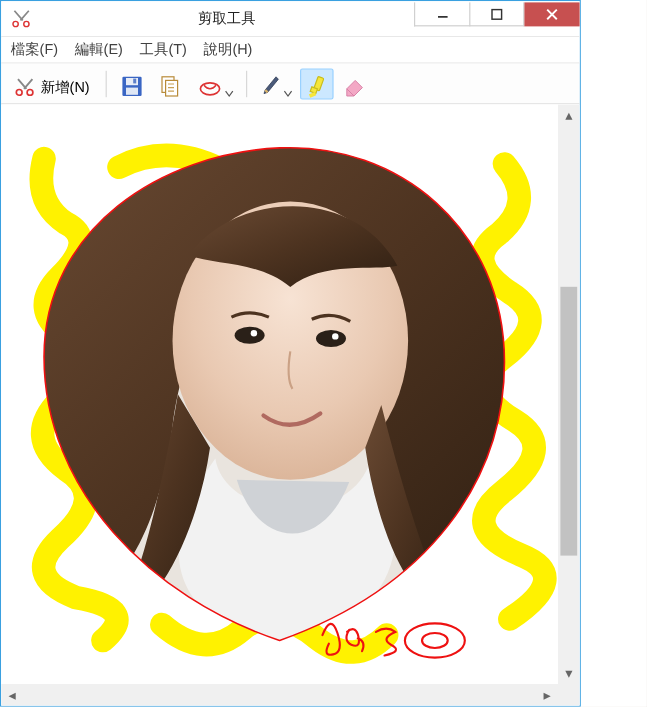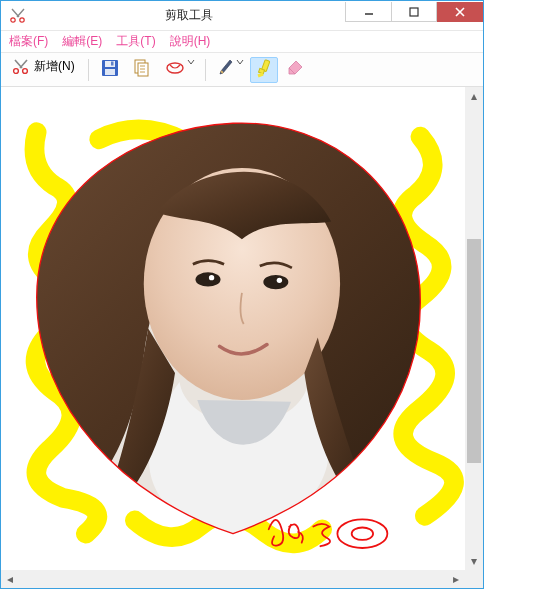--- a/index.html
+++ b/index.html
@@ -7,23 +7,23 @@
   .window { width: 484px; height: 589px; border: 1px solid #3aa0e0; background: #fff; display: flex; flex-direction: column; }
   .titlebar { height: 30px; background: #fff; display: flex; align-items: center; border-bottom: 1px solid #e8e8e8; }
   .titlebar .app-icon { width: 18px; height: 18px; margin-left: 8px; margin-right: 6px; }
   .titlebar .title { flex: 1; text-align: center; font-size: 12px; color: #222; }
   .win-controls { display: flex; height: 100%; }
   .win-btn { width: 46px; height: 20px; display: flex; align-items: center; justify-content: center; background: #fff; cursor: default; margin-top:1px;}
   .win-btn.minmax { border-left: 1px solid #d0d0d0; border-right: 1px solid #d0d0d0; border-bottom:1px solid #d0d0d0;}
   .win-btn.min { border-left:1px solid #d0d0d0; border-bottom:1px solid #d0d0d0;}
   .win-btn.close { background: #c75050; color: #fff; }
   .menubar { height: 22px; background: #fff; display: flex; align-items: center; padding-left: 8px; gap: 14px; border-bottom: 1px solid #e8e8e8; }
-  .menu-item { font-size: 12px; color: #ec4899; cursor: default; }
+  .menu-item { font-size: 12px; color: #404040; cursor: default; }
   .toolbar { height: 34px; background: #fdfdfd; display: flex; align-items: center; padding-left: 6px; gap: 2px; border-bottom: 1px solid #e0e0e0; }
-  .tool-btn { height: 26px; min-width: 26px; padding: 0 4px; display: flex; align-items: flex-start; justify-content: center; border: 1px solid transparent; border-radius: 2px; cursor: default; }
+  .tool-btn { height: 26px; min-width: 26px; padding: 0 4px; display: flex; align-items: flex-end; justify-content: center; border: 1px solid transparent; border-radius: 2px; cursor: default; }
   .tool-btn.text { gap: 4px; padding-right: 6px; }
   .tool-btn.active { background: #cce8ff; border-color: #99d1ff; }
   .tool-btn.dd { padding-right: 2px; }
   .dd-arrow { width: 10px; display:flex; align-items:center; justify-content:center;}
   .sep { width: 1px; height: 22px; background: #d8d8d8; margin: 0 4px; }
   .content { flex: 1; position: relative; background: #fff; overflow: hidden; }
   .canvas-wrap { position: absolute; inset: 0 18px 18px 0; background: #fff; overflow: hidden; display:flex; align-items:center; justify-content:center;}
   .canvas-wrap svg { width: 100%; height: 100%; }
   .vscroll { position: absolute; top: 0; right: 0; bottom: 18px; width: 18px; background: #f0f0f0; }
   .vscroll .track { position: absolute; top: 18px; bottom: 18px; left: 0; right: 0; }

